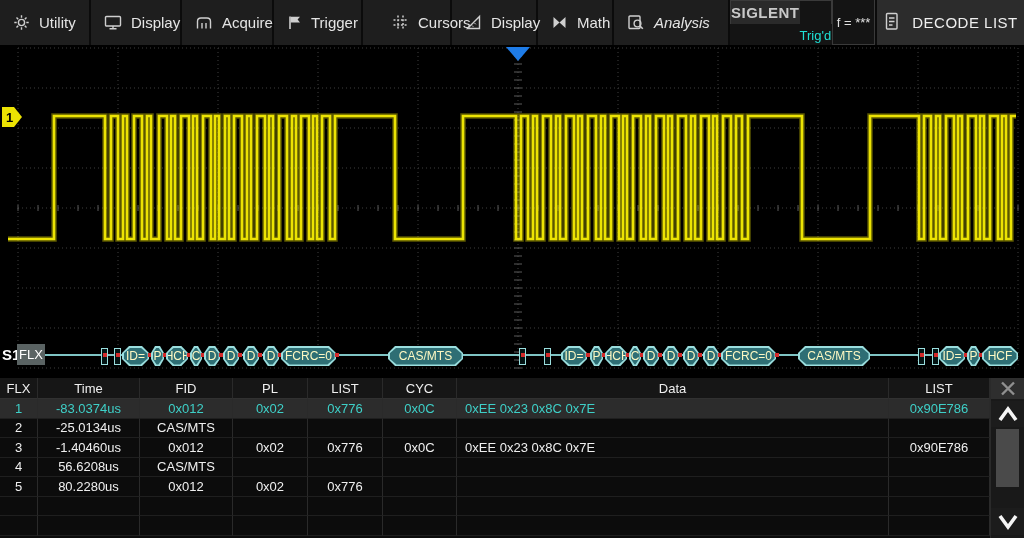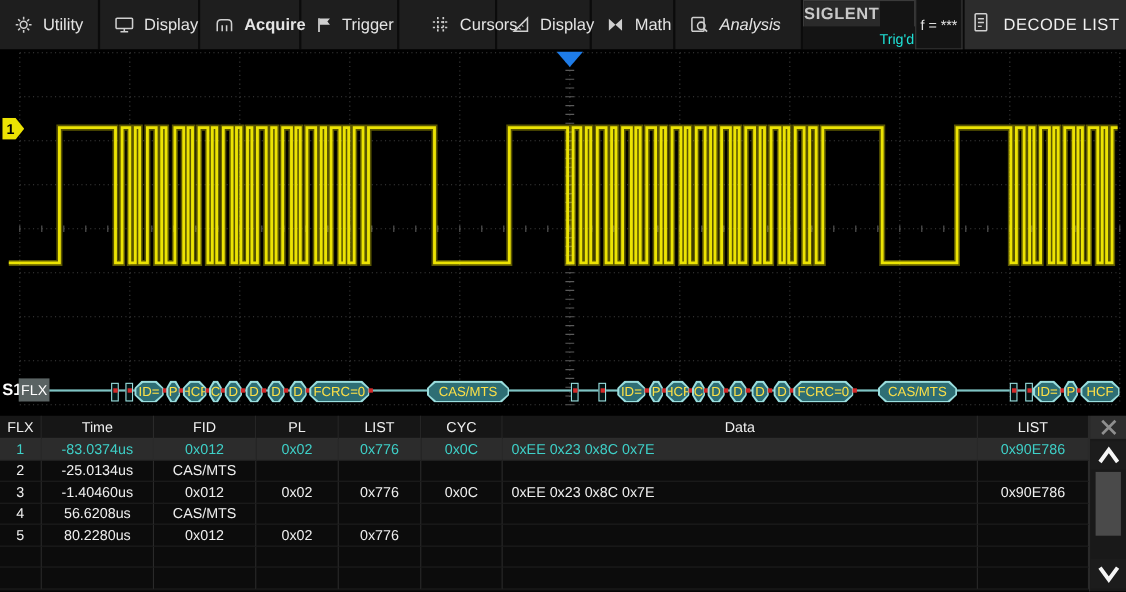--- a/index.html
+++ b/index.html
@@ -26,21 +26,21 @@
   #scope{position:absolute;top:45px;left:0;width:1024px;height:333px;background:#000;overflow:hidden;}
   #scope svg{position:absolute;top:0;left:0;}
   #bus-layer{position:absolute;top:0;left:0;width:1024px;height:333px;}
   #bus-line{position:absolute;height:2px;background:#7fc4c4;}
   #bus-src{position:absolute;color:#fff;font-size:15px;font-weight:bold;}
   #bus-type{position:absolute;background:#5a6363;color:#fff;font-size:13px;display:flex;align-items:center;justify-content:center;}
   .bus-marker{position:absolute;width:7px;height:17px;border:1px solid #9adede;background:#041414;box-sizing:border-box;}
   .bubble{position:absolute;height:20px;background:#9adede;}
   .bubble-in{position:absolute;left:1.5px;top:1.5px;right:1.5px;bottom:1.5px;background:#2e6e74;
              display:flex;align-items:center;justify-content:center;overflow:hidden;}
-  .bubble-in span{color:#fde047;font-size:12px;white-space:nowrap;}
+  .bubble-in span{color:#fef9c3;font-size:12px;white-space:nowrap;}
   .err-dot{position:absolute;width:4px;height:4px;background:#d42a2a;}
   #ch-marker{position:absolute;left:2px;top:62px;width:20px;height:20px;background:#ece303;
              clip-path:polygon(0 0,60% 0,100% 50%,60% 100%,0 100%);
              display:flex;align-items:center;color:#000;font-size:13px;font-weight:bold;padding-left:4px;box-sizing:border-box;}
 
   
   #decode-table{position:absolute;top:378px;left:0;width:990px;height:160px;background:#0c0c0c;display:grid;}
   .tcell{box-sizing:border-box;border-right:1px solid #2a2a2a;border-bottom:1px solid #1f1f1f;
          display:flex;align-items:center;justify-content:center;font-size:13px;color:#efefef;
          white-space:nowrap;overflow:hidden;}
@@ -75,21 +75,21 @@
       </div>
       <div class="menu-item" style="width: 91px;">
         <span class="micon">
           <svg width="18" height="17" viewBox="0 0 18 17">
             <rect x="1.5" y="2.5" width="15" height="9.5" rx="1" fill="none" stroke="#cfcfcf" stroke-width="1.4"></rect>
             <path d="M9 12v2.6M5.5 14.8h7" stroke="#cfcfcf" stroke-width="1.4"></path>
           </svg>
         </span>
         <span>Display</span>
       </div>
-      <div class="menu-item" style="width: 92px; font-weight: bold;">
+      <div class="menu-item" style="width: 92px;">
         <span class="micon">
           <svg width="18" height="17" viewBox="0 0 18 17">
             <path d="M2.5 14.5V7.5Q2.5 4 6 4h6q3.5 0 3.5 3.5v7M7 14.5V9M11 14.5V9" fill="none" stroke="#cfcfcf" stroke-width="1.4"></path>
           </svg>
         </span>
         <span>Acquire</span>
       </div>
       <div class="menu-item" style="width: 89px;">
         <span class="micon">
           <svg width="15" height="17" viewBox="0 0 15 17">

